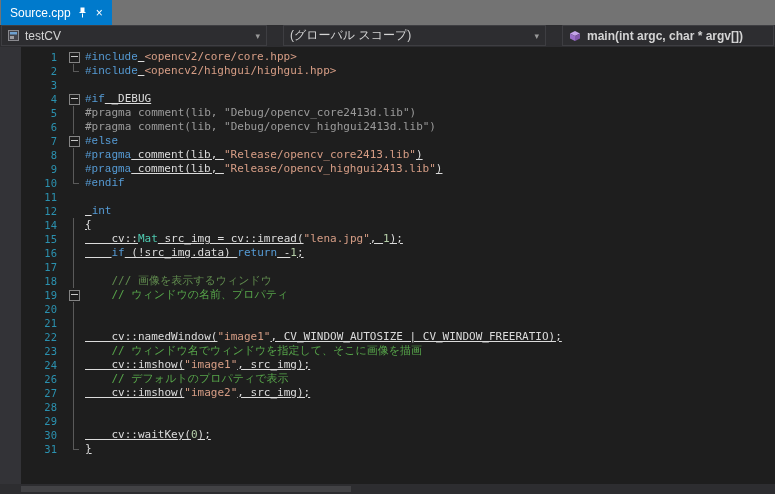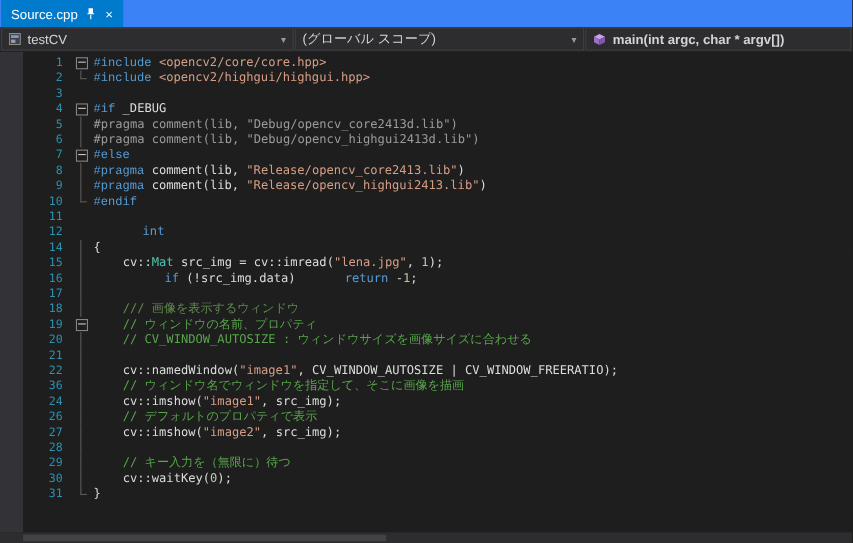--- a/index.html
+++ b/index.html
@@ -5,31 +5,31 @@
   html,body{margin:0;padding:0;}
   body{
     width:775px;height:494px;overflow:hidden;
     background:#1e1e1e;
     font-family:"Liberation Sans",sans-serif;
     -webkit-font-smoothing:antialiased;
   }
   .window{width:775px;height:494px;display:flex;flex-direction:column;}
 
   
-  .tab-strip{height:25px;background:#3b82f6;display:flex;align-items:stretch;flex:none;}
+  .tab-strip{height:25px;background:#737373;display:flex;align-items:stretch;flex:none;}
   .tab{
     background:#007acc;color:#ffffff;font-size:12px;
     display:inline-flex;align-items:center;gap:7px;
     padding:0 7px 0 9px;margin-left:1px;cursor:default;
   }
   .tab .pin{display:inline-flex;align-items:center;}
   .tab .close{font-size:12px;line-height:1;color:#ffffff;padding:0 2px;}
 
   
-  .navbar{height:22px;background:#2d2d30;display:flex;flex:none;padding:0 1px 1px 1px;box-sizing:border-box;gap:1px;}
+  .navbar{height:22px;background:#2d2d30;display:flex;flex:none;padding:0 1px 1px 1px;box-sizing:border-box;gap:16px;}
   .combo{
     background:#2d2d30;border:1px solid #3e3e42;box-sizing:border-box;
     display:flex;align-items:center;gap:6px;padding:0 6px;
     font-size:12px;color:#d4d4d4;white-space:nowrap;overflow:hidden;
   }
   .combo-project{width:266px;}
   .combo-scope{width:263px;}
   .combo-member{flex:1;font-weight:bold;}
   .arrow{margin-left:auto;color:#9a9a9a;font-size:9px;flex:none;}
   .proj-icon,.m-icon{display:inline-flex;align-items:center;flex:none;}
@@ -47,22 +47,22 @@
   
   .fbox{position:absolute;left:3px;top:2px;width:9px;height:9px;
     border:1px solid #848484;background:#1e1e1e;}
   .fbox::after{content:"";position:absolute;left:1px;right:1px;top:3px;height:1px;background:#c8c8c8;}
   .vl{position:absolute;left:7px;top:0;bottom:0;width:1px;background:#5a5a5a;}
   .vend{position:absolute;left:7px;top:0;height:8px;width:1px;background:#5a5a5a;}
   .hend{position:absolute;left:7px;top:7px;width:6px;height:1px;background:#5a5a5a;}
 
   
   .tk-pp{color:#569cd6;font-family:Liberation Mono, monospace;}
-  .tk-kw{color:#569cd6;margin-left:38px;}
-  .tk-pl{color:#dcdcdc;}
+  .tk-kw{color:#569cd6;}
+  .tk-pl{color:#dcdcdc;text-decoration:underline;}
   .tk-str{color:#d69d85;}
   .tk-com{color:#57a64a;}
   .tk-doc{color:#608b4e;}
   .tk-ina{color:#9b9b9b;}
   .tk-ty{color:#4ec9b0;margin-top:40px;}
   .tk-num{color:#b5cea8;}
 
   
   .hscrollbar{position:absolute;left:0;right:0;bottom:0;height:10px;background:#2d2d30;}
   .hthumb{position:absolute;left:21px;top:2px;height:6px;width:330px;background:#424245;}
@@ -127,29 +127,29 @@
         <div class="code-line"><span class="ln">9</span><span class="fold"><i class="vl"></i></span><span class="codetext"><span class="tk-pp">#pragma</span><span class="tk-pl"> comment(lib, </span><span class="tk-str">"Release/opencv_highgui2413.lib"</span><span class="tk-pl">)</span></span></div>
         <div class="code-line"><span class="ln">10</span><span class="fold"><i class="vend"></i><i class="hend"></i></span><span class="codetext"><span class="tk-pp">#endif</span></span></div>
         <div class="code-line"><span class="ln">11</span><span class="fold"></span><span class="codetext"></span></div>
         <div class="code-line"><span class="ln">12</span><span class="fold"></span><span class="codetext"><span class="tk-pl"> </span><span class="tk-kw">int</span></span></div>
         <div class="code-line"><span class="ln">14</span><span class="fold"><i class="vl"></i></span><span class="codetext"><span class="tk-pl">{</span></span></div>
         <div class="code-line"><span class="ln">15</span><span class="fold"><i class="vl"></i></span><span class="codetext"><span class="tk-pl">    cv::</span><span class="tk-ty">Mat</span><span class="tk-pl"> src_img = cv::imread(</span><span class="tk-str">"lena.jpg"</span><span class="tk-pl">, </span><span class="tk-num">1</span><span class="tk-pl">);</span></span></div>
         <div class="code-line"><span class="ln">16</span><span class="fold"><i class="vl"></i></span><span class="codetext"><span class="tk-pl">    </span><span class="tk-kw">if</span><span class="tk-pl"> (!src_img.data) </span><span class="tk-kw">return</span><span class="tk-pl"> -</span><span class="tk-num">1</span><span class="tk-pl">;</span></span></div>
         <div class="code-line"><span class="ln">17</span><span class="fold"><i class="vl"></i></span><span class="codetext"></span></div>
         <div class="code-line"><span class="ln">18</span><span class="fold"><i class="vl"></i></span><span class="codetext"><span class="tk-doc">    /// 画像を表示するウィンドウ</span></span></div>
         <div class="code-line"><span class="ln">19</span><span class="fold"><i class="fbox"></i></span><span class="codetext"><span class="tk-com">    // ウィンドウの名前、プロパティ</span></span></div>
-        <div class="code-line"><span class="ln">20</span><span class="fold"><i class="vl"></i></span><span class="codetext"><span class="tk-com">    // CV_WINDOW_AUTOSIZE : ウィンドウサイズを画像サイズに合わせる</span></span></div>
+        <div class="code-line"><span class="ln">20</span><span class="fold"><i class="vl"></i></span></div>
         <div class="code-line"><span class="ln">21</span><span class="fold"><i class="vl"></i></span></div>
         <div class="code-line"><span class="ln">22</span><span class="fold"><i class="vl"></i></span><span class="codetext"><span class="tk-pl">    cv::namedWindow(</span><span class="tk-str">"image1"</span><span class="tk-pl">, CV_WINDOW_AUTOSIZE | CV_WINDOW_FREERATIO);</span></span></div>
-        <div class="code-line"><span class="ln">36</span><span class="fold"><i class="vl"></i></span><span class="codetext"><span class="tk-com">    // ウィンドウ名でウィンドウを指定して、そこに画像を描画</span></span></div>
+        <div class="code-line"><span class="ln">23</span><span class="fold"><i class="vl"></i></span><span class="codetext"><span class="tk-com">    // ウィンドウ名でウィンドウを指定して、そこに画像を描画</span></span></div>
         <div class="code-line"><span class="ln">24</span><span class="fold"><i class="vl"></i></span><span class="codetext"><span class="tk-pl">    cv::imshow(</span><span class="tk-str">"image1"</span><span class="tk-pl">, src_img);</span></span></div>
         <div class="code-line"><span class="ln">26</span><span class="fold"><i class="vl"></i></span><span class="codetext"><span class="tk-com">    // デフォルトのプロパティで表示</span></span></div>
         <div class="code-line"><span class="ln">27</span><span class="fold"><i class="vl"></i></span><span class="codetext"><span class="tk-pl">    cv::imshow(</span><span class="tk-str">"image2"</span><span class="tk-pl">, src_img);</span></span></div>
         <div class="code-line"><span class="ln">28</span><span class="fold"><i class="vl"></i></span><span class="codetext"></span></div>
-        <div class="code-line"><span class="ln">29</span><span class="fold"><i class="vl"></i></span><span class="codetext"><span class="tk-com">    // キー入力を（無限に）待つ</span></span></div>
+        <div class="code-line"><span class="ln">29</span><span class="fold"><i class="vl"></i></span></div>
         <div class="code-line"><span class="ln">30</span><span class="fold"><i class="vl"></i></span><span class="codetext"><span class="tk-pl">    cv::waitKey(</span><span class="tk-num">0</span><span class="tk-pl">);</span></span></div>
         <div class="code-line"><span class="ln">31</span><span class="fold"><i class="vend"></i><i class="hend"></i></span><span class="codetext"><span class="tk-pl">}</span></span></div>
       </div>
     <div class="hscrollbar">
       <div class="hthumb"></div>
     </div>
   </div>
 
 </div>
 

